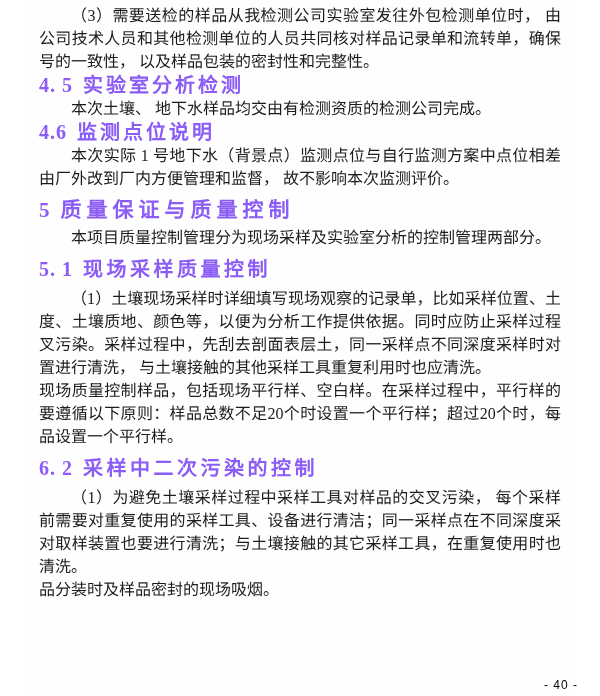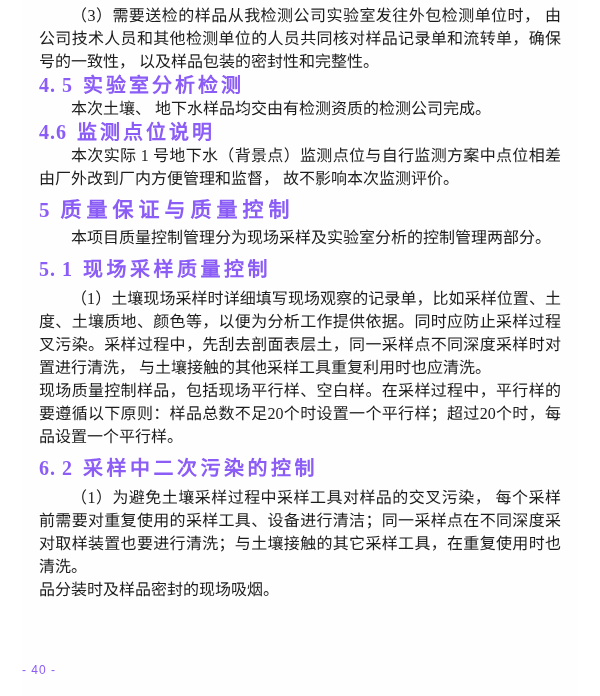--- a/index.html
+++ b/index.html
@@ -30,25 +30,25 @@
     font-weight: bold;
     color: #8b5cf6;
     white-space: nowrap;
   }
   .h .hnum { margin-right: 10px; letter-spacing: 1px; }
   .h-sub  { font-size: 20px; line-height: 24px; margin: 0; letter-spacing: 3px; }
   .h-main { font-size: 21px; line-height: 28px; margin: 6px 0 2px 0; letter-spacing: 5px; }
   .h-mid  { font-size: 20px; line-height: 26px; margin: 7px 0 5px 0; letter-spacing: 3.5px; }
   .footer {
     position: absolute;
-    left: 0; right: 0; bottom: 19px;
-    text-align: left;
+    left: 0; right: 0; bottom: 4px;
+    text-align: right;
     font-size: 12px;
     letter-spacing: 1px;
-    color: #8b5cf6;
+    color: #000000;
     font-family: "Liberation Sans", "DejaVu Sans", sans-serif;
   }
 </style>
 </head>
 <body>
 
 <div class="page">
 
   <div class="para">
       <div class="line first">（3）需要送检的样品从我检测公司实验室发往外包检测单位时， 由我检测</div>

